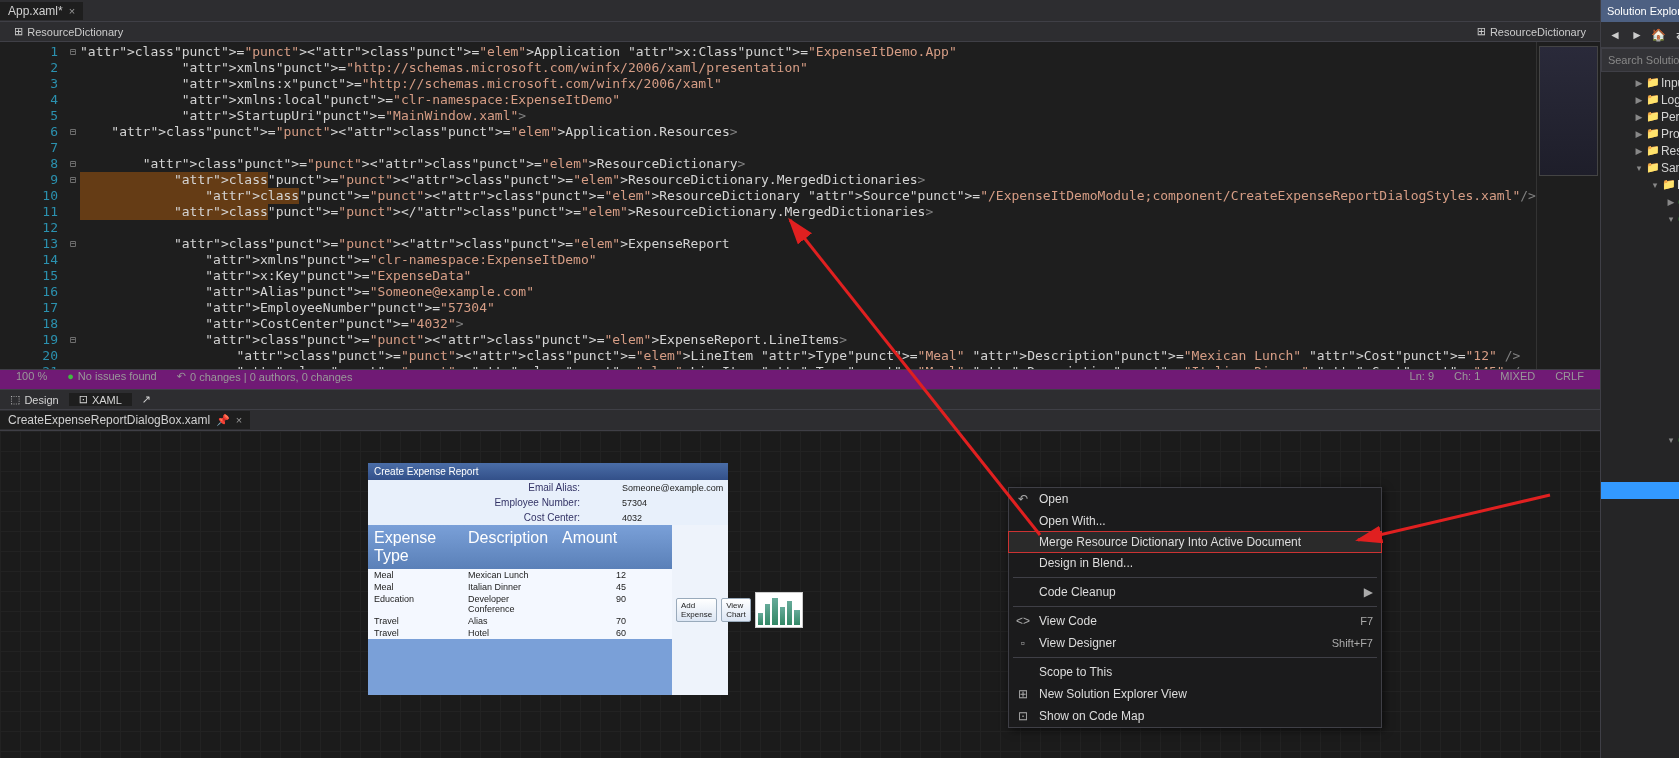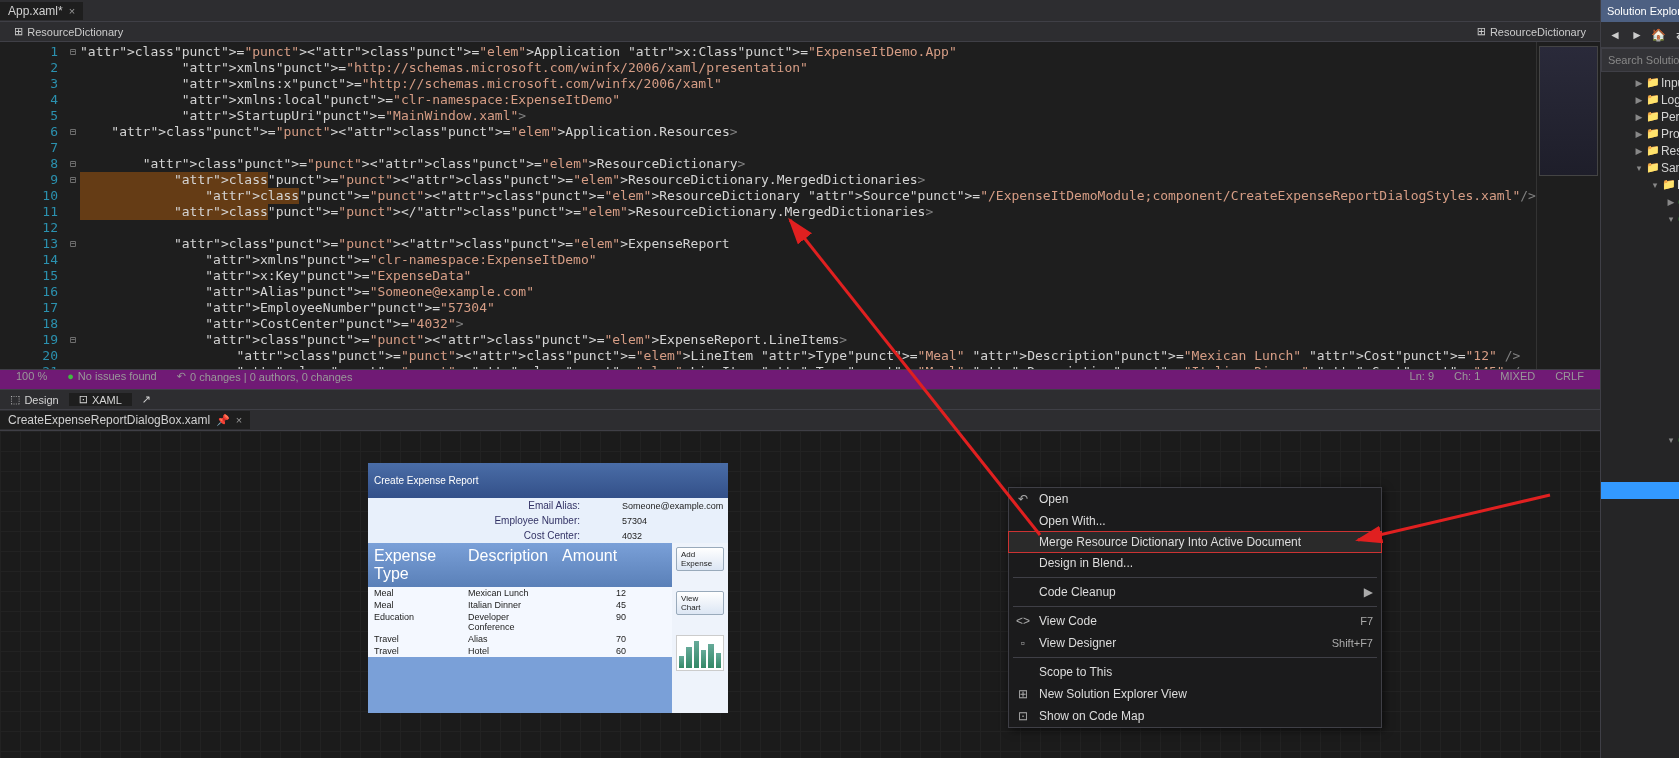--- a/index.html
+++ b/index.html
@@ -49,31 +49,31 @@
 .designbar { height:20px; background:#2d2d30; display:flex; align-items:center; border-top:1px solid #3f3f46; font-size:11px;}
 .dbtn { padding:0 10px; display:flex; align-items:center; gap:4px;}
 .dbtn.active { background:#1e1e1e; }
 
 
 .tabbar2 { height:22px; background:#2d2d30; display:flex; align-items:center; border-bottom:1px solid #3f3f46; border-top:1px solid #3f3f46;}
 .designer-area { flex:1; background:#1b1b1b; position:relative; overflow:hidden; background-image:linear-gradient(#222 1px,transparent 1px),linear-gradient(90deg,#222 1px,transparent 1px); background-size:20px 20px;}
 
 
 .mockwin { position:absolute; left:368px; top:32px; width:360px; background:#e8f0fb; font-size:10px; color:#222;}
-.mockwin .titlebar { background:linear-gradient(#4a6da7,#335089); color:#fff; padding:12px 6px; font-size:10px;}
+.mockwin .titlebar { background:linear-gradient(#4a6da7,#335089); color:#fff; padding:3px 6px; font-size:10px;}
 .mockwin .form-row { display:flex; padding:2px 6px; align-items:center;justify-content:flex-end;}
 .mockwin .form-row .lbl { flex:1; text-align:right; padding-right:6px; color:#336;}
 .mockwin .form-row .val { width:100px; font-size:9px;margin-left:36px;}
 .mockwin .grid-head { display:flex; background:linear-gradient(#7aa0d8,#5a80b8); color:#fff; font-size:16px;}
 .mockwin .grid-head div { padding:4px 6px;}
 .mockwin .grid-head .c1{width:94px;} .mockwin .grid-head .c2{width:94px;} .mockwin .grid-head .c3{width:94px;}
 .mockwin .grid-row { display:flex; background:#f4f8ff; font-size:9px;}
 .mockwin .grid-row div{padding:1px 6px;}
 .mockwin .grid-row .c1{width:94px;} .mockwin .grid-row .c2{width:94px;} .mockwin .grid-row .c3{width:76px; text-align:right;}
-.mockwin .sidecol { width:56px; background:#eef3fb; display:flex; flex-direction:column; align-items:center; gap:20px; padding:4px;}
+.mockwin .sidecol { width:56px; background:#eef3fb; display:flex; flex-direction:row; align-items:center; gap:4px; padding:4px;}
 .mockwin .gridwrap { display:flex;}
 .mockwin .chartbtn{ font-size:8px; background:linear-gradient(#fff,#dce6f4); border:1px solid #9ab; padding:2px 4px; border-radius:2px;}
 .mockwin .chart { width:48px; height:36px; background:#fff; display:flex; align-items:flex-end; gap:2px; padding:2px; border:1px solid #ccc;}
 .mockwin .chart div{width:6px; background:linear-gradient(#6a9,#386);}
 .mockwin .empty { height:56px; background:#7aa0d8;}
 
 
 .se-header { height:22px; background:#4d6082; color:#fff; display:flex; align-items:center; padding:0 6px; gap:4px;}
 .se-header .title { flex:1; font-size:11px;}
 .se-toolbar { height:26px; background:#2d2d30; display:flex; align-items:center; padding:0 4px; gap:2px; border-bottom:1px solid #3f3f46;}

